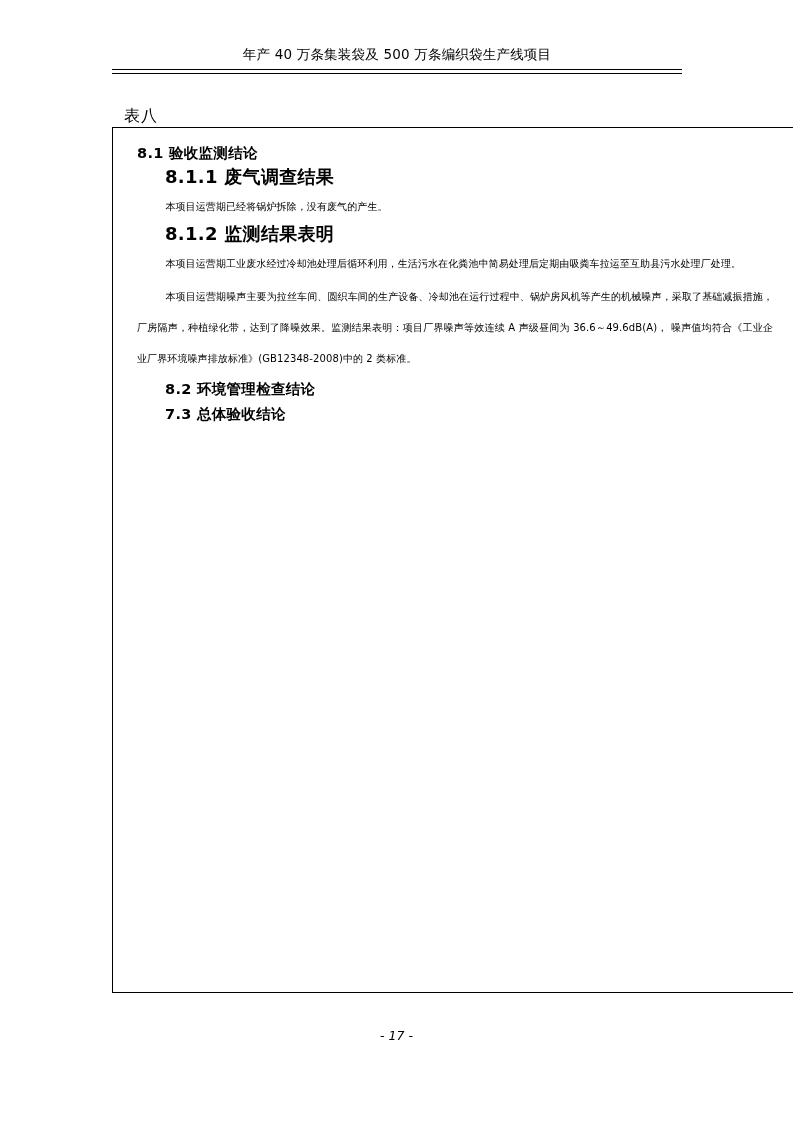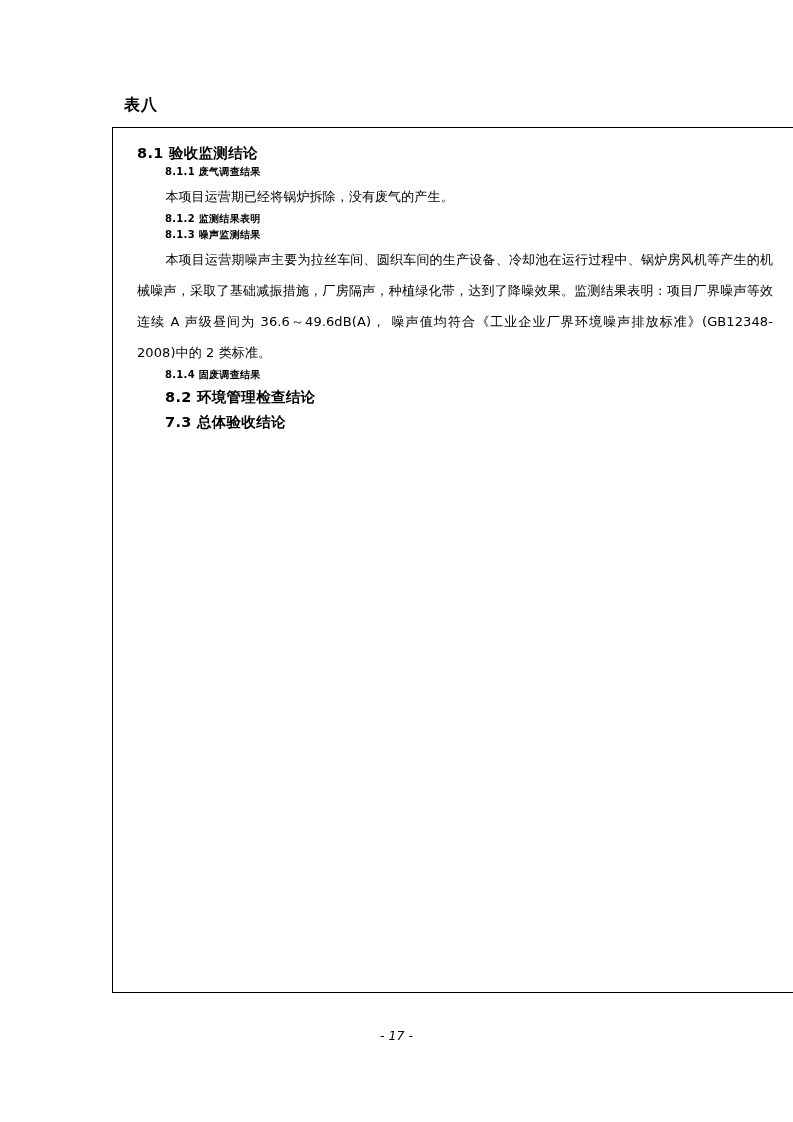--- a/index.html
+++ b/index.html
@@ -40,23 +40,23 @@
     border-top: 1.6px solid #000;
   }
   .header-rule-thin {
     margin-top: 2.5px;
     border-top: 0.8px solid #000;
   }
   
   .table-label {
     position: absolute;
     left: 124px;
-    top: 95px;
+    top: 106px;
     font-size: 16px;
-    font-weight: bold;
+    font-weight: normal;
     font-family: "DejaVu Sans", "Liberation Sans", sans-serif;
     letter-spacing: 1px;
   }
   
   .box {
     position: absolute;
     left: 112px;
     top: 127px;
     width: 688px;
     height: 866px;
@@ -65,32 +65,32 @@
     padding: 10px 26px 4px 24px;
   }
   .sec-h1 {
     font-size: 14.5px;
     font-weight: bold;
     font-family: "DejaVu Sans", "Liberation Sans", sans-serif;
     margin: 6px 0 2px 0;
     letter-spacing: 0.3px;
   }
   .sec-h2 {
-    font-size: 10px;
+    font-size: 18px;
     font-weight: bold;
     font-family: "DejaVu Sans", "Liberation Sans", sans-serif;
     margin: 0 0 2px 0;
     text-indent: 28px;
     letter-spacing: 0.3px;
   }
   .sec-h1.indented {
     text-indent: 28px;
   }
   p.body-text {
-    font-size: 13px;
+    font-size: 10px;
     line-height: 31px;
     margin: 2px 0 0 0;
     text-indent: 28.4px;
     text-align: justify;
     text-justify: inter-ideograph;
     font-family: "DejaVu Sans", "Liberation Sans", sans-serif;
     letter-spacing: 0.1px;
   }
   
   .footer {
@@ -102,36 +102,40 @@
     font-size: 12.5px;
     font-family: "DejaVu Sans", "Liberation Sans", sans-serif;
     font-style: italic;
   }
 </style>
 </head>
 <body>
 
 <div class="page">
 
+  <div class="header">
+    <div class="header-title">年产 40 万条集装袋及 500 万条编织袋生产线项目</div>
+    <div class="header-rule-thick"></div>
+    <div class="header-rule-thin"></div>
+  </div>
 
   <div class="table-label">表八</div>
 
   <div class="box">
 
     <div class="sec-h1">8.1 验收监测结论</div>
 
     <div class="sec-h2">8.1.1 废气调查结果</div>
     <p class="body-text">本项目运营期已经将锅炉拆除，没有废气的产生。</p>
 
     <div class="sec-h2">8.1.2 监测结果表明</div>
+    <p class="body-text">本项目运营期工业废水经过冷却池处理后循环利用，生活污水在化粪池中简易处理后定期由吸粪车拉运至互助县污水处理厂处理。</p>
 
-    <div class="sec-h2">8.1.3 噪声监测结果</div>
     <p class="body-text">本项目运营期噪声主要为拉丝车间、圆织车间的生产设备、冷却池在运行过程中、锅炉房风机等产生的机械噪声，采取了基础减振措施，厂房隔声，种植绿化带，达到了降噪效果。监测结果表明：项目厂界噪声等效连续 A 声级昼间为 36.6～49.6dB(A)， 噪声值均符合《工业企业厂界环境噪声排放标准》(GB12348-2008)中的 2 类标准。</p>
 
-    <div class="sec-h2">8.1.4 固废调查结果</div>
 
     <div class="sec-h1 indented">8.2 环境管理检查结论</div>
 
     <div class="sec-h1 indented">7.3 总体验收结论</div>
 
   </div>
 
   <div class="footer">
     <span>- 17 -</span>
   </div>

